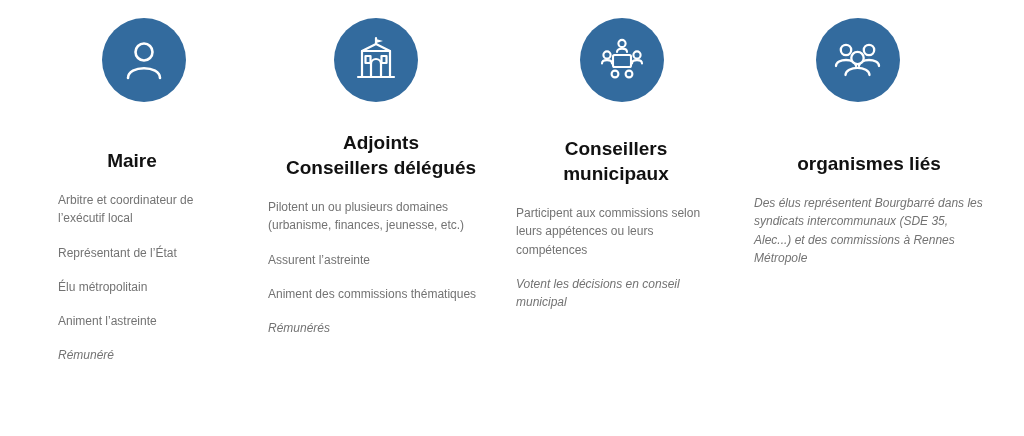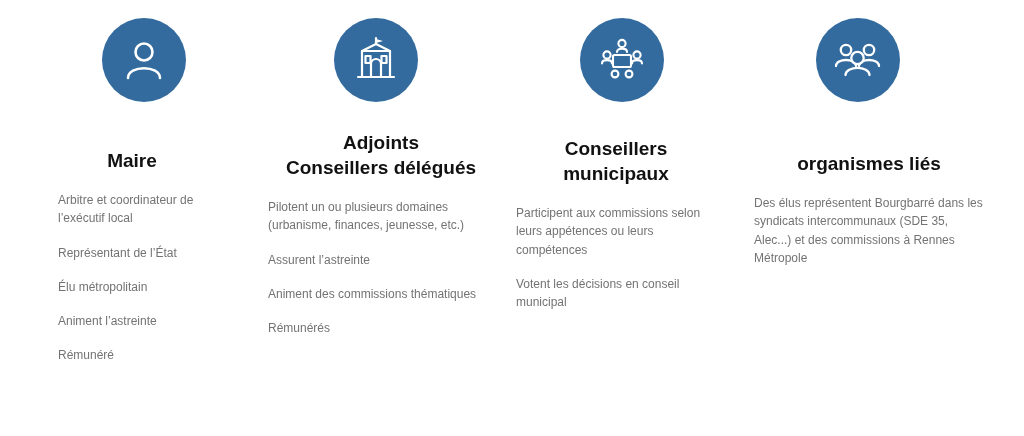--- a/index.html
+++ b/index.html
@@ -76,21 +76,21 @@
     font-size: 12px;
     line-height: 1.52;
     color: #737373;
     margin-bottom: 16px;
   }
   .col-0 .bullet { padding-right: 8px; }
   .col-1 .bullet { padding-right: 6px; }
   .col-2 .bullet { padding-right: 18px; }
   .col-3 .bullet { padding-right: 10px; }
 
-  .bullet:last-child { margin-bottom: 0; }
+  .bullet:last-child { margin-bottom: 0; font-style: italic; }
 </style>
 </head>
 <body>
 
 <div class="board">
 
   <div class="column col-0">
     <div class="icon-wrap">
       <svg width="52" height="52" viewBox="0 0 52 52" aria-hidden="true">
         <circle cx="26" cy="18" r="8.5" fill="none" stroke="#ffffff" stroke-width="2.6"></circle>

